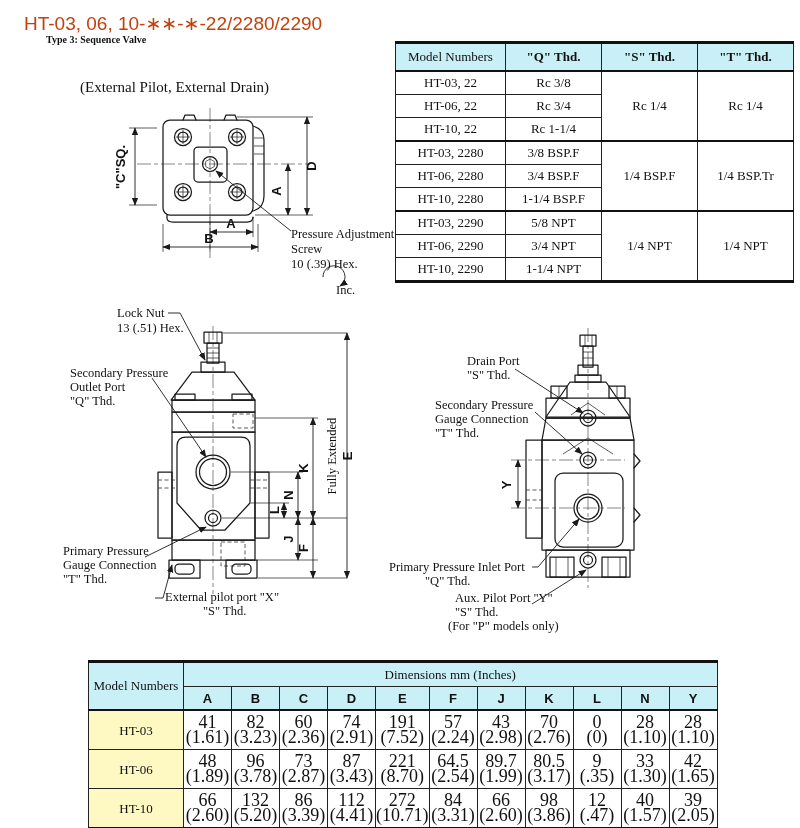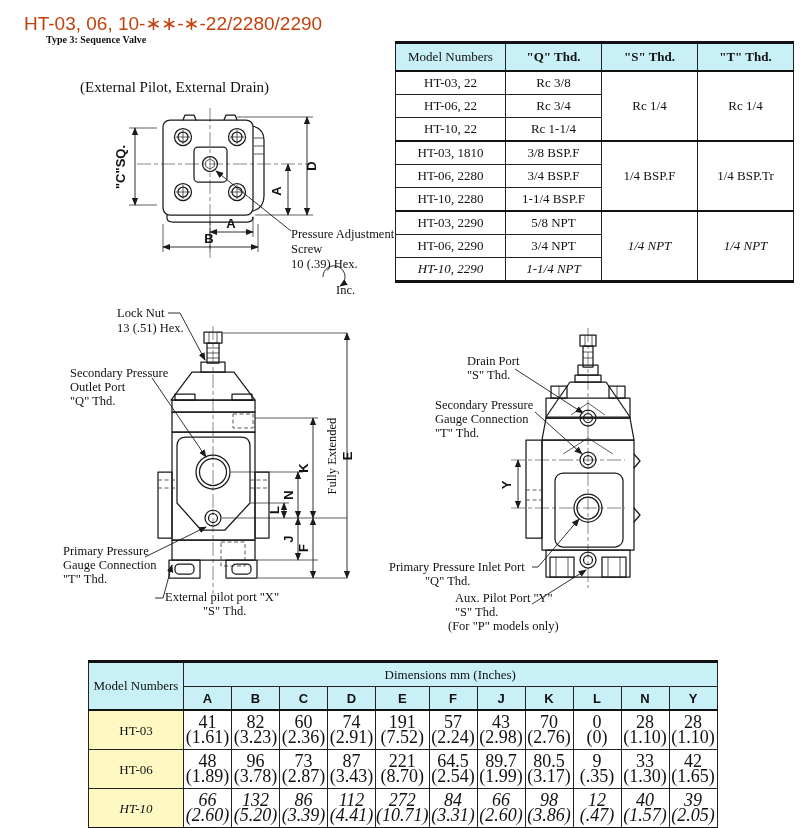--- a/index.html
+++ b/index.html
@@ -14,21 +14,21 @@
 
   
   table{border-collapse:collapse;table-layout:fixed;margin-top:8px;}
   th,td{border:1px solid #222;text-align:center;vertical-align:middle;
         font-family:"Liberation Serif",serif;font-size:13px;font-weight:normal;padding:0;}
   .ports{left:395px;top:33px;}
   .ports th{background:#c9eff7;height:26px;}
   .ports td{height:22px;}
   .ports .thd{font-weight:bold;}
   .bt-thick{border-top:3px solid #111 !important;}
-  .bb-thick{border-bottom:3px solid #111 !important;font-style:italic;}
+  .bb-thick{border-bottom:3px solid #111 !important;}
   .bb-mid{border-bottom:2px solid #111 !important;}
 
   .dims{left:88px;top:652px;}
   .dims th{background:#c9eff7;}
   .dims .hdr1{height:25px;}
   .dims .hdr2 th{height:22px;font-family:"Liberation Sans",sans-serif;font-weight:bold;font-size:13px;}
   .dims td, .dims .modelcell{height:38px;}
   .dims td{font-size:18px;line-height:15px;white-space:pre-line;}
   .dims .modelcell{background:#fef9c3;font-size:13px;}
 
@@ -74,21 +74,21 @@
     </tr>
     <tr>
       <td>HT-06, 22</td>
       <td>Rc 3/4</td>
     </tr>
     <tr class="bb-mid">
       <td>HT-10, 22</td>
       <td>Rc 1-1/4</td>
     </tr>
     <tr>
-      <td>HT-03, 1810</td>
+      <td>HT-03, 2280</td>
       <td>3/8 BSP.F</td>
       <td rowspan="3" class="bb-mid">1/4 BSP.F</td>
       <td rowspan="3" class="bb-mid">1/4 BSP.Tr</td>
     </tr>
     <tr>
       <td>HT-06, 2280</td>
       <td>3/4 BSP.F</td>
     </tr>
     <tr class="bb-mid">
       <td>HT-10, 2280</td>

